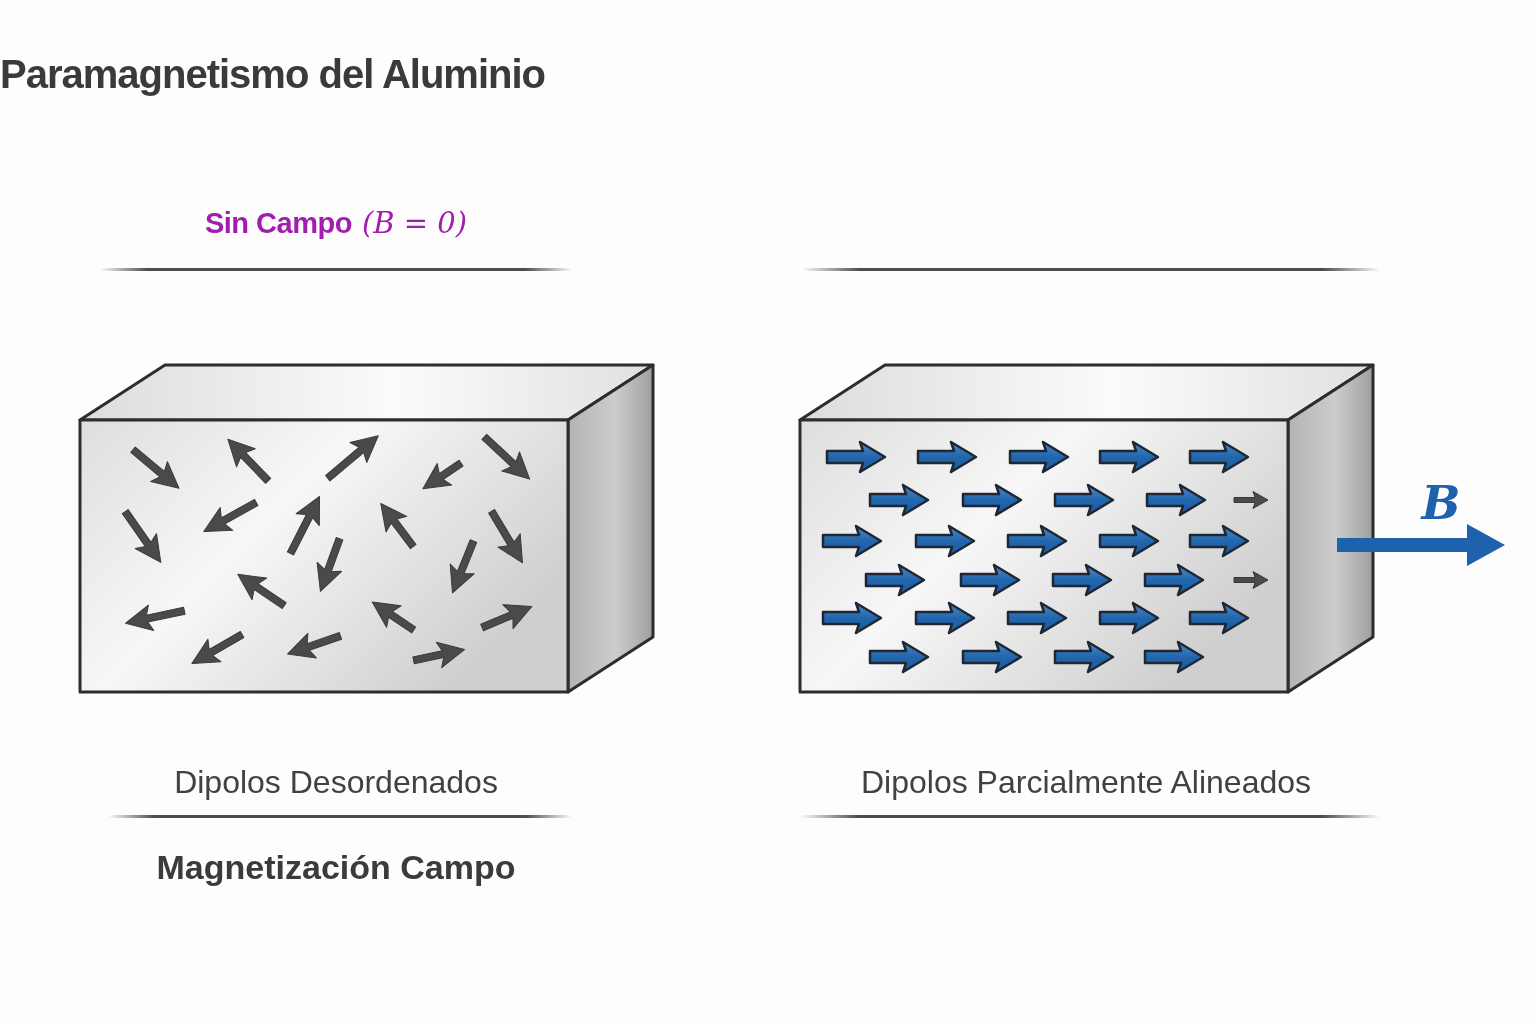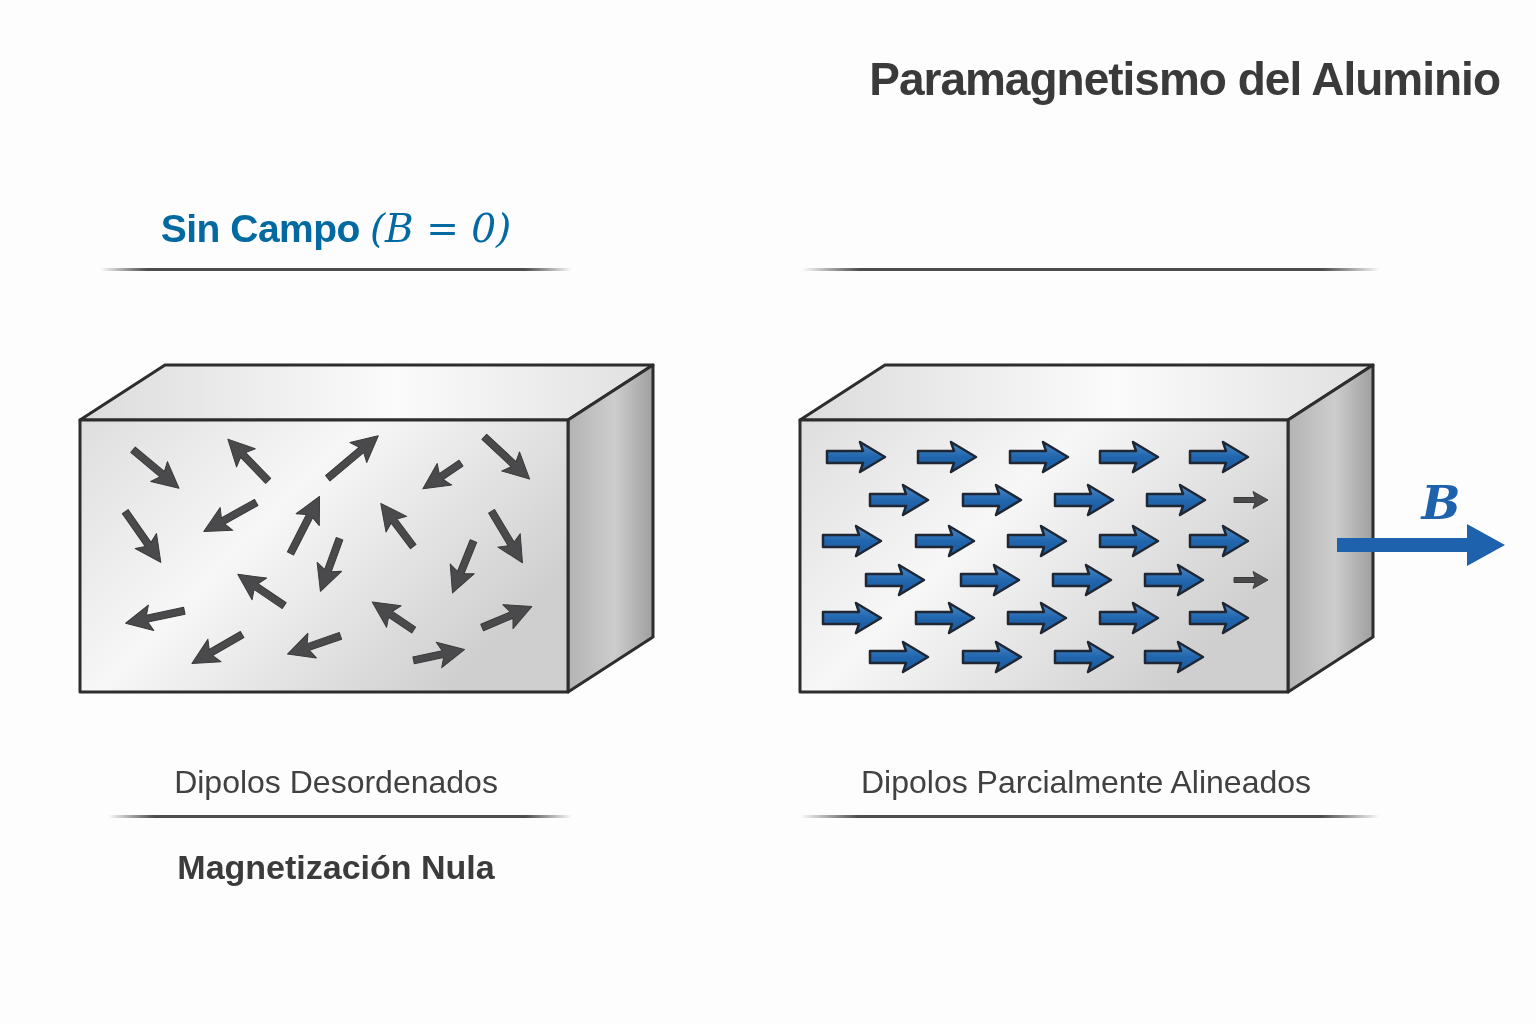--- a/index.html
+++ b/index.html
@@ -1,22 +1,22 @@
 <!DOCTYPE html>
 <html><head>
 <meta charset="utf-8">
 <style>
   html,body{margin:0;padding:0;background:#fdfdfd;}
   #page{position:relative;width:1536px;height:1024px;background:#fdfdfd;overflow:hidden;
         font-family:"Liberation Sans",sans-serif;color:#3d3d3d;}
   #diagram{position:absolute;left:0;top:0;}
-  .title{position:absolute;left:0;top:52px;width:1490px;text-align:right;
-         font-size:46px;font-weight:bold;letter-spacing:-1px;color:#3a3a3a;margin-left:10px;}
-  .heading{position:absolute;top:206px;font-size:39px;font-weight:bold;text-align:center;
-           letter-spacing:-0.5px;color:#0369a1;white-space:nowrap;}
+  .title{position:absolute;left:0;top:52px;width:1490px;text-align:left;
+         font-size:40px;font-weight:bold;letter-spacing:-1px;color:#3a3a3a;}
+  .heading{position:absolute;top:206px;font-size:29px;font-weight:bold;text-align:center;
+           letter-spacing:-0.5px;color:#a21caf;white-space:nowrap;}
   .heading .math{font-family:"DejaVu Serif","Liberation Serif",serif;font-style:italic;
                  font-weight:500;margin-left:10px;letter-spacing:0;}
   #heading-left{left:56px;width:560px;}
   #heading-right{left:810px;width:560px;}
   .sep{position:absolute;height:3px;border-radius:2px;
        background:linear-gradient(to right,rgba(77,77,77,0),#4d4d4d 10%,#4d4d4d 90%,rgba(77,77,77,0));}
   #underline-left{left:100px;top:268px;width:472px;}
   #underline-right{left:802px;top:268px;width:578px;}
   #caption-sep-left{left:108px;top:815px;width:464px;}
   #caption-sep-right{left:800px;top:815px;width:580px;}
@@ -131,16 +131,16 @@
 
   <div class="sep" id="underline-left"></div>
   <div class="sep" id="underline-right"></div>
 
   <div class="caption-top" id="caption-top-right">Dipolos Parcialmente Alineados</div>
   <div class="caption-top" id="caption-top-left">Dipolos Desordenados</div>
 
   <div class="sep" id="caption-sep-left"></div>
   <div class="sep" id="caption-sep-right"></div>
 
-  <div class="caption-bottom" id="caption-bottom-left">Magnetización Nula</div>
+  <div class="caption-bottom" id="caption-bottom-left">Magnetización Campo</div>
 
   <div class="field-label">B</div>
 </div>
 
 </body></html>

